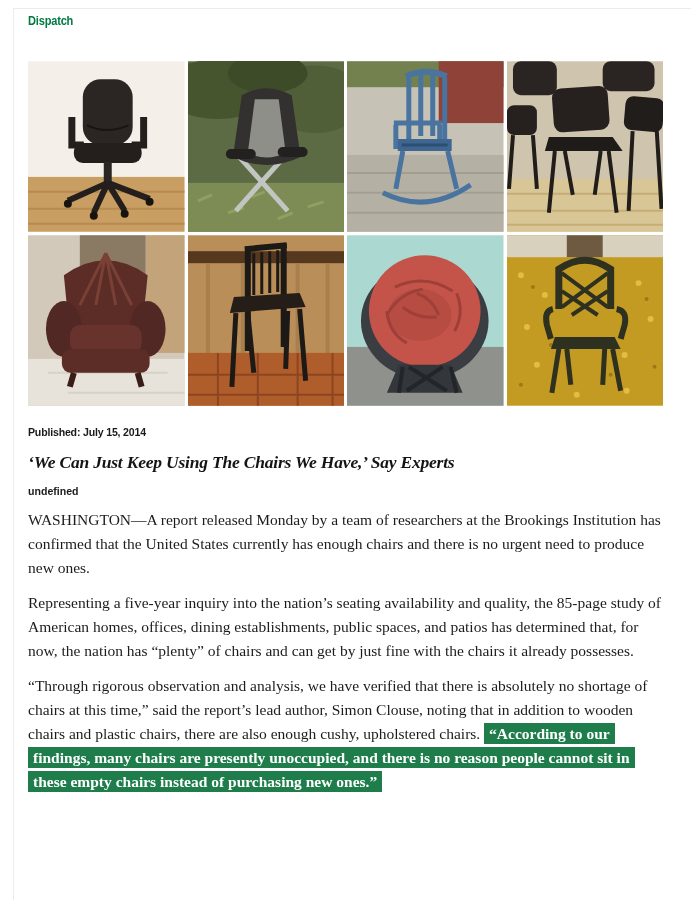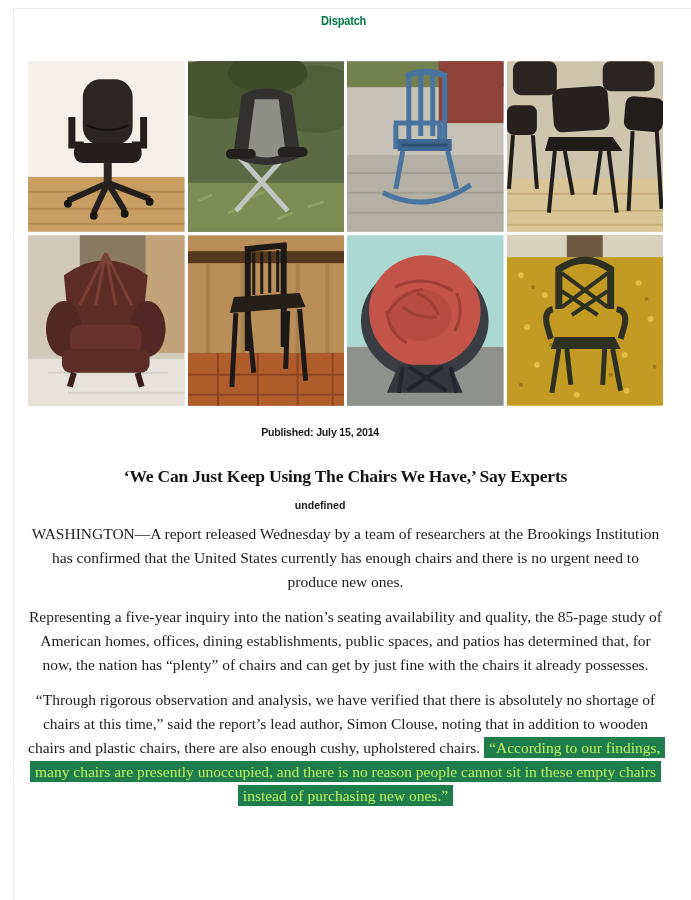--- a/index.html
+++ b/index.html
@@ -2,51 +2,51 @@
 <html><head>
 <meta charset="utf-8">
 <style>
   * { margin:0; padding:0; box-sizing:border-box; }
   html,body { width:691px; height:900px; background:#ffffff; overflow:hidden; }
   body { font-family:"Liberation Serif", serif; color:#1b1b1b; position:relative; }
 
   .edge-frame { position:absolute; left:13px; top:8px; right:0; bottom:0;
     border-left:1px solid #ececec; border-top:1px solid #ececec; pointer-events:none; }
 
-  .content { position:absolute; left:28px; top:0; width:635px;text-align:center; }
+  .content { position:absolute; left:28px; top:0; width:635px; }
 
   .kicker { display:inline-block; margin-top:14px;
     font-family:"Liberation Sans", sans-serif; font-weight:bold; font-size:12px;
     color:#007a43; text-decoration:none; letter-spacing:-0.2px;
     transform:scaleX(0.92); transform-origin:left center; }
 
   .headline { margin-top:8px; height:78px; overflow:visible; }
   .headline-inner { display:block; width:143%; transform:scaleX(0.70); transform-origin:left top;
     font-family:"DejaVu Serif", serif; font-weight:bold; font-size:40px; line-height:38px;
     color:#0d0c0a; letter-spacing:-0.5px; }
 
   .photo-grid { margin-top:32px; width:635px; display:grid;
     grid-template-columns:repeat(4,1fr); grid-template-rows:171px 171px; gap:3px; }
   .photo { width:100%; height:100%; overflow:hidden; }
   .photo svg { display:block; width:100%; height:100%; }
 
   .published { margin-top:20px; font-family:"Liberation Sans", sans-serif; font-weight:bold;
     font-size:11.5px; color:#1a1a1a; letter-spacing:-0.2px;
     transform:scaleX(0.92); transform-origin:left center; }
 
-  .subheadline { margin-top:28px; font-family:"Liberation Serif", serif;
-    font-weight:bold; font-size:17.5px; color:#141414; letter-spacing:-0.2px; }
+  .subheadline { margin-top:14px; font-family:"Liberation Serif", serif;
+    font-style:italic; font-weight:bold; font-size:17.5px; color:#141414; letter-spacing:-0.2px; }
 
   .byline { margin-top:12px; font-family:"Liberation Sans", sans-serif; font-weight:bold;
     font-size:11.5px; color:#1a1a1a; transform:scaleX(0.92); transform-origin:left center; }
 
   .article p { margin-top:11px; font-size:15.5px; line-height:24px; color:#1c1c1c; }
 
-  .hl { background:#1e7d4b; color:#bef264; padding:2px 5px;
-    -webkit-box-decoration-break:clone; box-decoration-break:clone; }
+  .hl { background:#1e7d4b; color:#ffffff; padding:2px 5px;
+    -webkit-box-decoration-break:clone; box-decoration-break:clone;font-weight:bold; }
 </style>
 </head>
 <body>
 
 <div class="edge-frame"></div>
 
 <div class="content">
 
   <a href="#" class="kicker">Dispatch</a>
 
@@ -206,18 +206,18 @@
 
   </div>
 
   <div class="published">Published: July 15, 2014</div>
 
   <h2 class="subheadline">‘We Can Just Keep Using The Chairs We Have,’ Say Experts</h2>
 
   <div class="byline">undefined</div>
 
   <div class="article">
-    <p>WASHINGTON—A report released Wednesday by a team of researchers at the Brookings Institution has confirmed that the United States currently has enough chairs and there is no urgent need to produce new ones.</p>
+    <p>WASHINGTON—A report released Monday by a team of researchers at the Brookings Institution has confirmed that the United States currently has enough chairs and there is no urgent need to produce new ones.</p>
     <p>Representing a five-year inquiry into the nation’s seating availability and quality, the 85-page study of American homes, offices, dining establishments, public spaces, and patios has determined that, for now, the nation has “plenty” of chairs and can get by just fine with the chairs it already possesses.</p>
     <p><span>“Through rigorous observation and analysis, we have verified that there is absolutely no shortage of chairs at this time,” said the report’s lead author, Simon Clouse, noting that in addition to wooden chairs and plastic chairs, there are also enough cushy, upholstered chairs. </span><span class="hl">“According to our findings, many chairs are presently unoccupied, and there is no reason people cannot sit in these empty chairs instead of purchasing new ones.”</span></p>
   </div>
 
 </div>
 
 </body></html>

